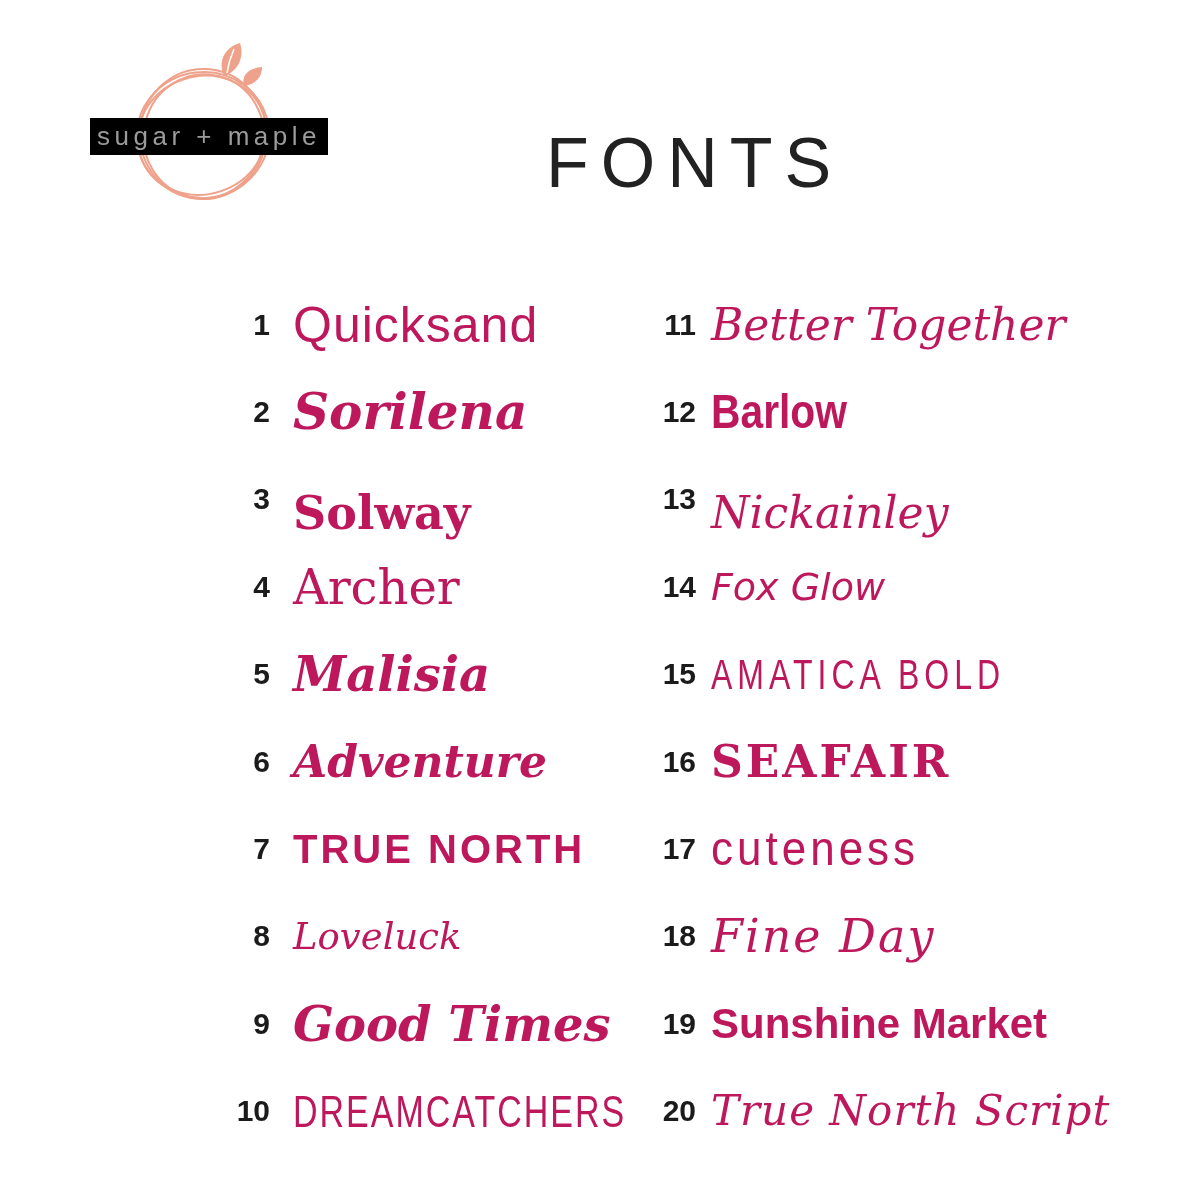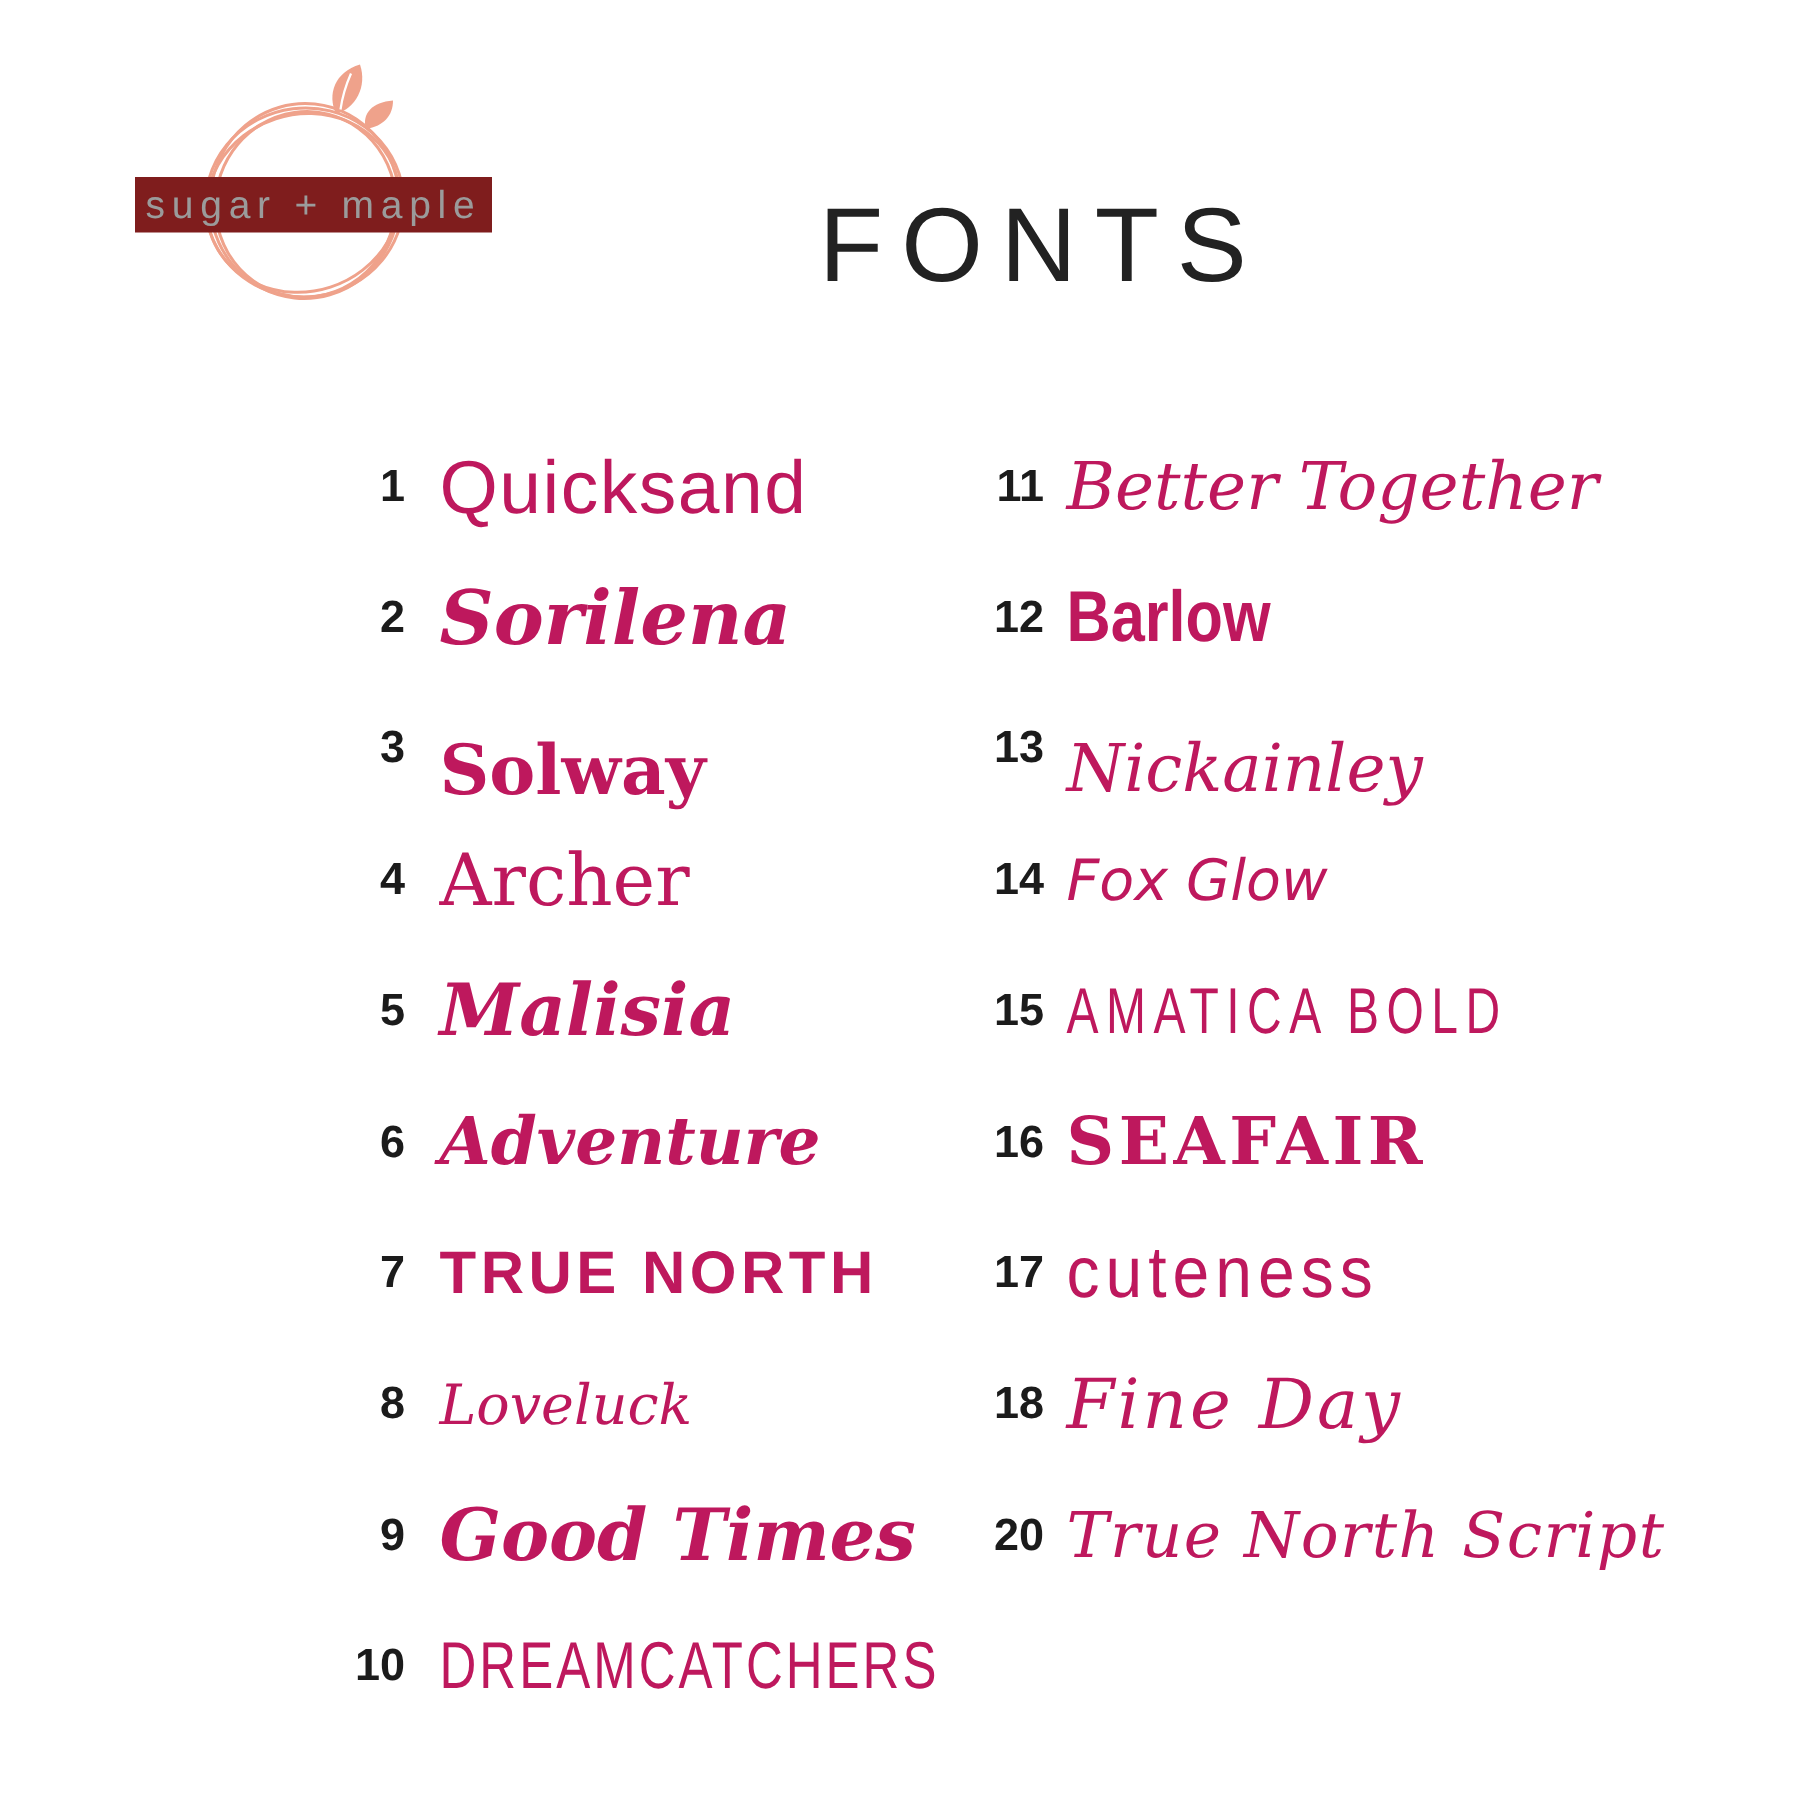--- a/index.html
+++ b/index.html
@@ -7,21 +7,21 @@
     width:1200px;height:1200px;background:#ffffff;position:relative;
     overflow:hidden;font-family:"Liberation Sans",sans-serif;color:#1b1b1b;
   }
 
   
   .logo{position:absolute;left:72px;top:22px;width:290px;height:220px;}
   .logo svg{position:absolute;left:0;top:0;}
   .logo-text{
     position:absolute;left:18px;top:96px;
     font-family:"Liberation Sans",sans-serif;font-size:26px;font-weight:400;
-    letter-spacing:4.5px;color:#9b9b9b;background:#7f1d1d;padding:3px 7px;
+    letter-spacing:4.5px;color:#9b9b9b;background:#000000;padding:3px 7px;
     white-space:nowrap;
   }
 
   
   .title{
     position:absolute;left:546px;top:128px;
     font-family:"Liberation Sans",sans-serif;font-weight:200;font-size:70px;
     letter-spacing:12px;color:#222;line-height:1;
   }
 
@@ -154,16 +154,20 @@
   </div>
   <div class="row">
     <div class="num">17</div>
     <div class="label"><span class="s17">cuteness</span></div>
   </div>
   <div class="row">
     <div class="num">18</div>
     <div class="label"><span class="s18">Fine Day</span></div>
   </div>
   <div class="row">
+    <div class="num">19</div>
+    <div class="label"><span class="s19">Sunshine Market</span></div>
+  </div>
+  <div class="row">
     <div class="num">20</div>
     <div class="label"><span class="s20">True North Script</span></div>
   </div>
 </div>
 
 </body></html>

